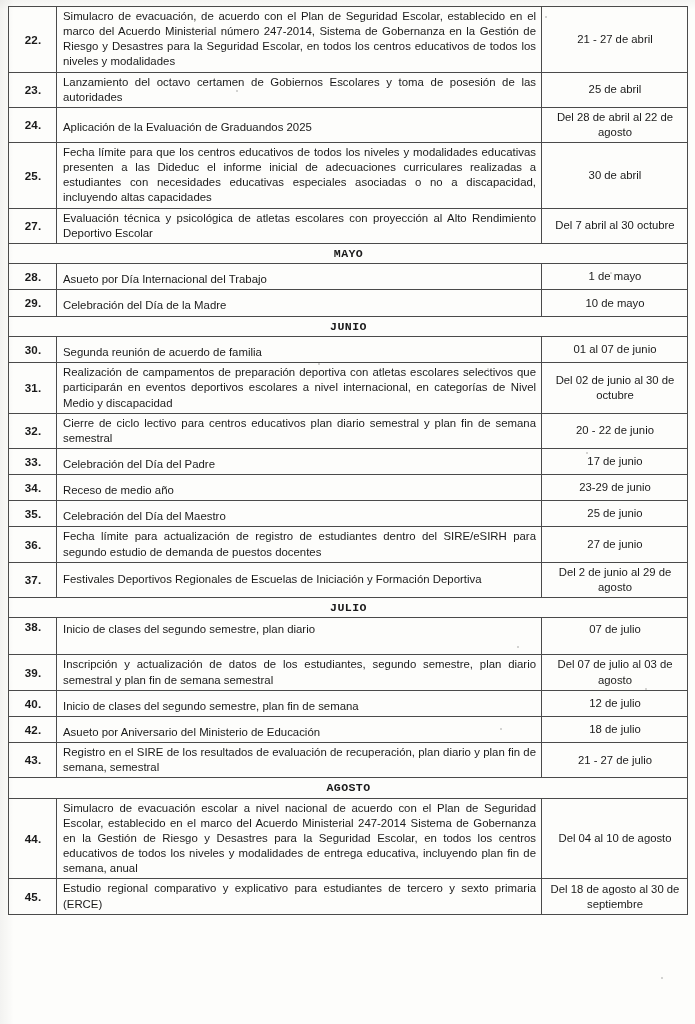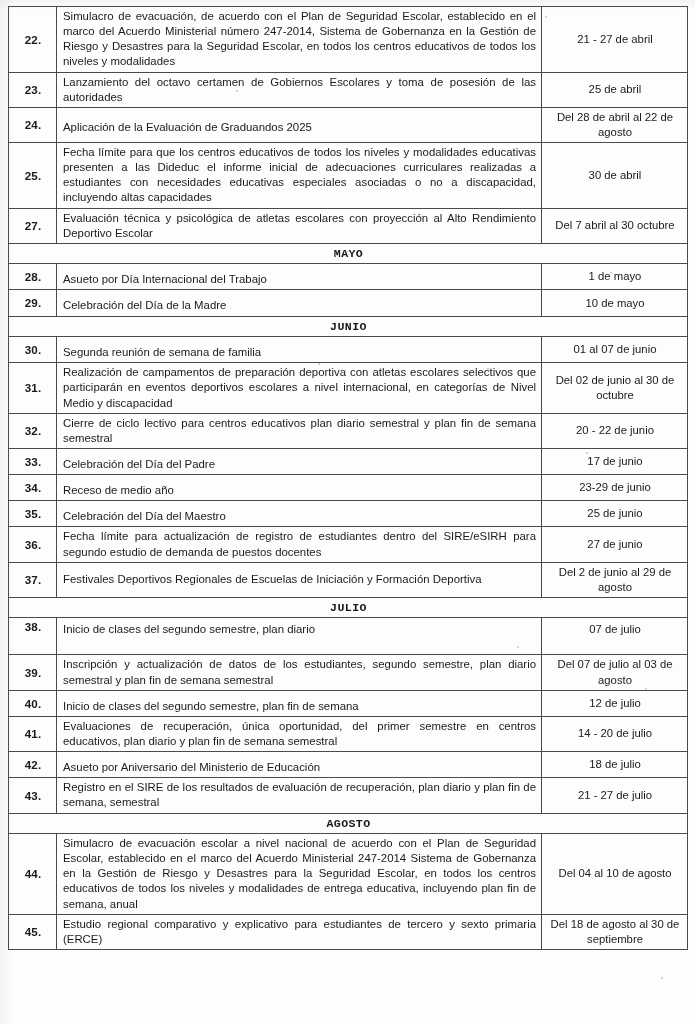--- a/index.html
+++ b/index.html
@@ -145,21 +145,21 @@
         <tr>
           <td class="num mid">29.</td>
           <td class="desc mid nojust">Celebración del Día de la Madre</td>
           <td class="date">10 de mayo</td>
         </tr>
         <tr class="month">
           <td colspan="3">JUNIO</td>
         </tr>
         <tr>
           <td class="num mid">30.</td>
-          <td class="desc mid nojust">Segunda reunión de semana de familia</td>
+          <td class="desc mid nojust">Segunda reunión de acuerdo de familia</td>
           <td class="date">01 al 07 de junio</td>
         </tr>
         <tr>
           <td class="num">31.</td>
           <td class="desc">Realización de campamentos de preparación deportiva con atletas escolares selectivos que participarán en eventos deportivos escolares a nivel internacional, en categorías de Nivel Medio y discapacidad</td>
           <td class="date">Del 02 de junio al 30 de octubre</td>
         </tr>
         <tr>
           <td class="num">32.</td>
           <td class="desc">Cierre de ciclo lectivo para centros educativos plan diario semestral y plan fin de semana semestral</td>
@@ -200,25 +200,20 @@
         </tr>
         <tr>
           <td class="num">39.</td>
           <td class="desc">Inscripción y actualización de datos de los estudiantes, segundo semestre, plan diario semestral y plan fin de semana semestral</td>
           <td class="date">Del 07 de julio al 03 de agosto</td>
         </tr>
         <tr>
           <td class="num mid">40.</td>
           <td class="desc mid nojust">Inicio de clases del segundo semestre, plan fin de semana</td>
           <td class="date">12 de julio</td>
-        </tr>
-        <tr>
-          <td class="num">41.</td>
-          <td class="desc">Evaluaciones de recuperación, única oportunidad, del primer semestre en centros educativos, plan diario y plan fin de semana semestral</td>
-          <td class="date">14 - 20 de julio</td>
         </tr>
         <tr>
           <td class="num mid">42.</td>
           <td class="desc mid nojust">Asueto por Aniversario del Ministerio de Educación</td>
           <td class="date">18 de julio</td>
         </tr>
         <tr>
           <td class="num">43.</td>
           <td class="desc">Registro en el SIRE de los resultados de evaluación de recuperación, plan diario y plan fin de semana, semestral</td>
           <td class="date">21 - 27 de julio</td>

